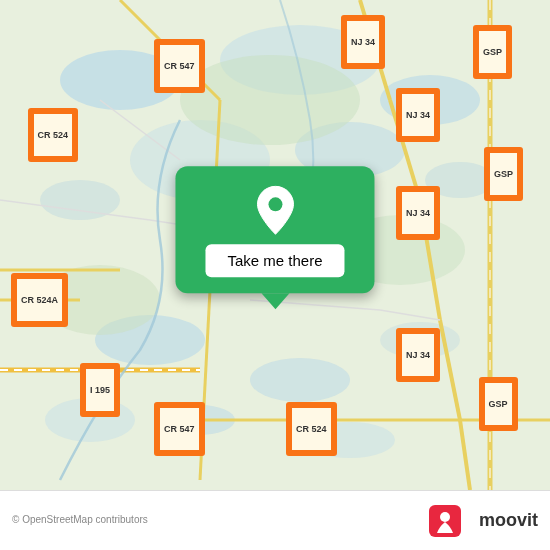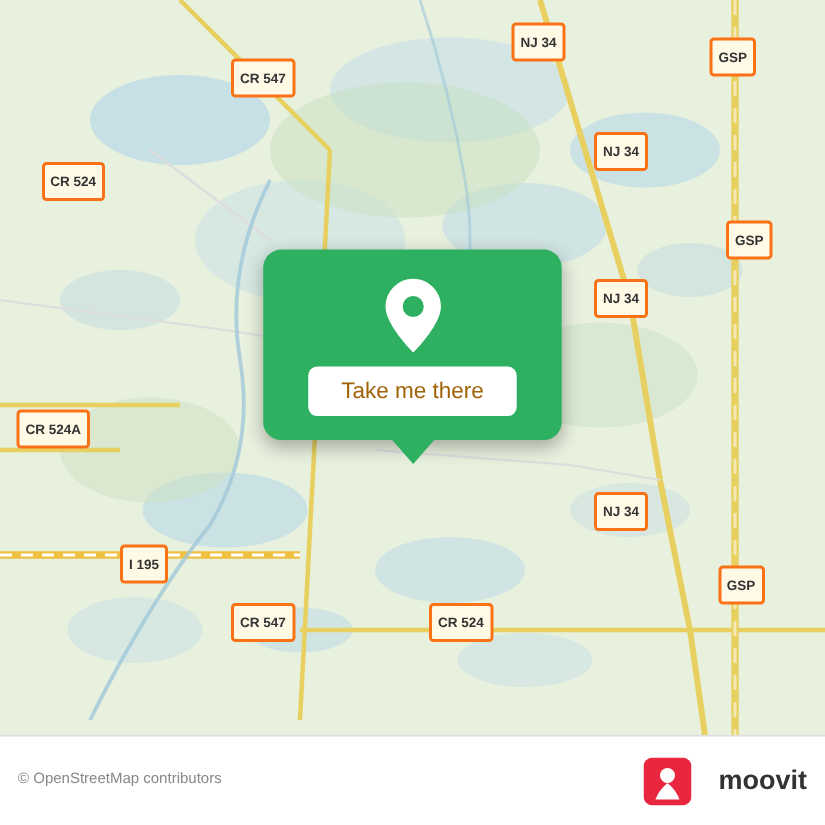--- a/index.html
+++ b/index.html
@@ -51,21 +51,21 @@
       width: 48px;
       height: 48px;
       margin-bottom: 10px;
       display: flex;
       align-items: center;
       justify-content: center;
     }
 
     #take-me-there-btn {
       background-color: white;
-      color: #a16207;
+      color: #000000;
       border: none;
       border-radius: 6px;
       padding: 8px 22px;
       font-size: 15px;
       font-weight: 500;
       cursor: pointer;
       white-space: nowrap;
     }
 
     
@@ -121,26 +121,26 @@
     #moovit-text {
       font-size: 18px;
       font-weight: bold;
       color: #333;
     }
 
     
     .road-label {
       position: absolute;
       background: #fff9e6;
-      border: 2px solid #f97316;
+      border: 6px solid #f97316;
       border-radius: 3px;
       font-size: 9px;
       font-weight: bold;
       color: #333;
-      padding: 6px 4px;
+      padding: 16px 4px;
       white-space: nowrap;
     }
   </style>
 </head>
 <body>
 
 <div id="map-container">
   
   <svg id="map-svg" viewBox="0 0 550 490" xmlns="http://www.w3.org/2000/svg">
 

